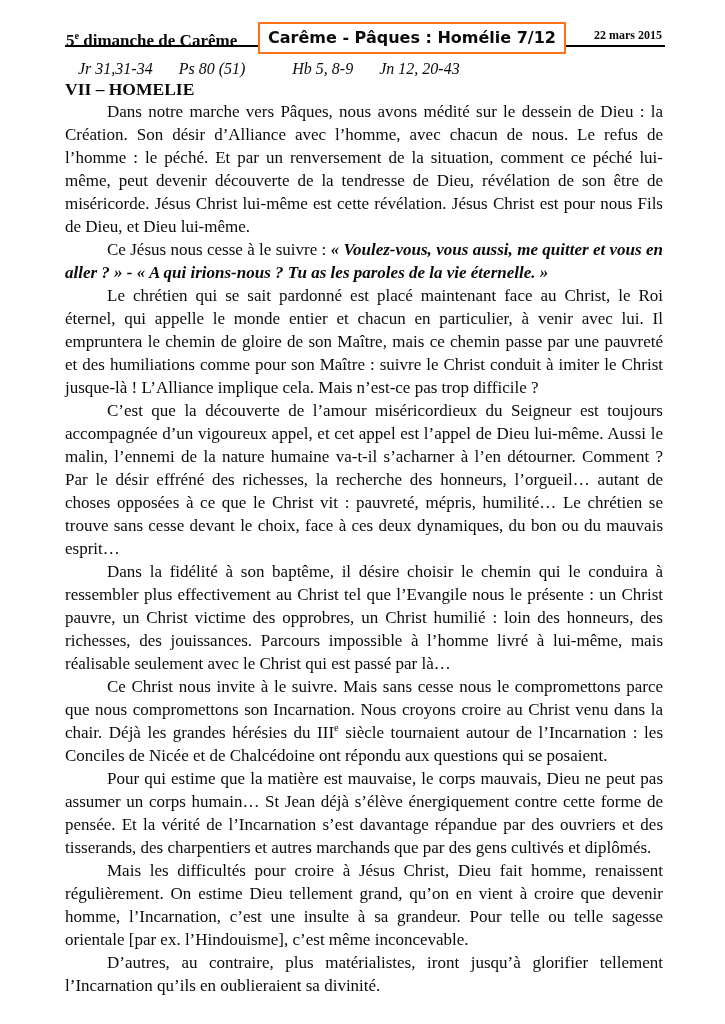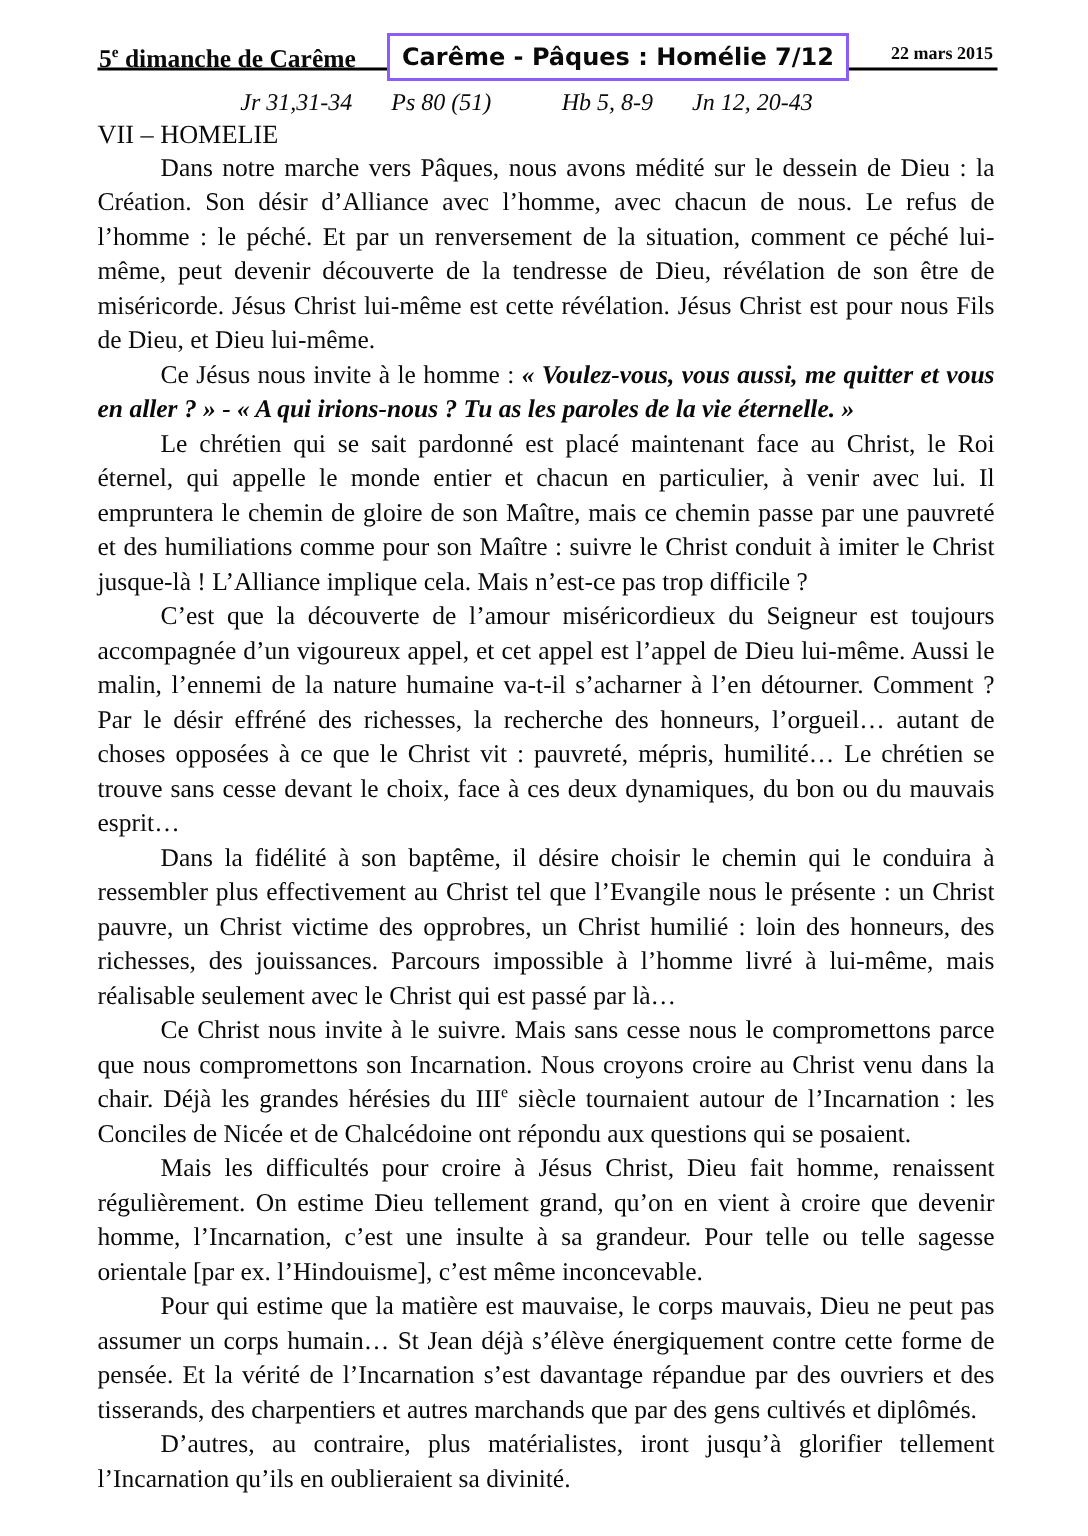--- a/index.html
+++ b/index.html
@@ -34,21 +34,21 @@
     white-space: nowrap;
     z-index: 1;
   }
   .hsup { vertical-align: super; font-size: 0.6em; }
   .header-box {
     position: absolute;
     left: 258px;
     top: 22px;
     z-index: 2;
     background: #fff;
-    border: 2px solid #8b5cf6;
+    border: 2px solid #f97316;
     padding: 4px 8px 5px;
     font-family: "DejaVu Sans", sans-serif;
     font-weight: bold;
     font-size: 16px;
     line-height: 19px;
     white-space: nowrap;
   }
   .header-date {
     position: absolute;
     right: 63px;
@@ -60,35 +60,35 @@
     z-index: 1;
   }
 
   
   .readings {
     position: absolute;
     left: 65px;
     top: 59px;
     width: 572px;
     display: flex;
-    justify-content: center;
+    justify-content: flex-start;
     font-style: italic;
     font-size: 16px;
     line-height: 20px;
     white-space: nowrap;
   }
   .readings span { margin: 0 13px; }
   .readings span:nth-child(3) { margin-left: 34px; }
 
   
   .section-title {
     position: absolute;
     left: 65px;
     top: 79px;
-    font-weight: normal;
+    font-weight: bold;
     font-size: 17.5px;
     line-height: 21px;
   }
 
   
   .homily-body {
     position: absolute;
     left: 65px;
     top: 100px;
     width: 598px;
@@ -124,23 +124,23 @@
     <span>Ps 80 (51)</span>
     <span>Hb 5, 8-9</span>
     <span>Jn 12, 20-43</span>
   </div>
 
   <div class="section-title">VII – HOMELIE</div>
 
   <div class="homily-body">
 
   <p class="para"><span>Dans notre marche vers Pâques, nous avons médité sur le dessein de Dieu : la Création. Son désir d’Alliance avec l’homme, avec chacun de nous. Le refus de l’homme : le péché. Et par un renversement de la situation, comment ce péché lui-même, peut devenir découverte de la tendresse de Dieu, révélation de son être de miséricorde. Jésus Christ lui-même est cette révélation. Jésus Christ est pour nous Fils de Dieu, et Dieu lui-même.</span></p>
-      <p class="para"><span>Ce Jésus nous invite à le homme : </span><span class="bi">« Voulez-vous, vous aussi, me quitter et vous en aller ? » - « A qui irions-nous ? Tu as les paroles de la vie éternelle. »</span></p>
+      <p class="para"><span>Ce Jésus nous cesse à le suivre : </span><span class="bi">« Voulez-vous, vous aussi, me quitter et vous en aller ? » - « A qui irions-nous ? Tu as les paroles de la vie éternelle. »</span></p>
       <p class="para"><span>Le chrétien qui se sait pardonné est placé maintenant face au Christ, le Roi éternel, qui appelle le monde entier et chacun en particulier, à venir </span><span class="b">avec</span><span> lui. Il empruntera le chemin de gloire de son Maître, mais ce chemin passe par une pauvreté et des humiliations comme pour son Maître : suivre le Christ conduit à imiter le Christ jusque-là ! L’Alliance implique cela. Mais n’est-ce pas trop difficile ?</span></p>
       <p class="para"><span>C’est que la découverte de l’amour miséricordieux du Seigneur est toujours accompagnée d’un vigoureux appel, et cet appel est l’appel de Dieu lui-même. Aussi le malin, l’ennemi de la nature humaine va-t-il s’acharner à l’en détourner. Comment ? Par le désir effréné des richesses, la recherche des honneurs, l’orgueil… autant de choses opposées à ce que le Christ vit : pauvreté, mépris, humilité… Le chrétien se trouve sans cesse devant le choix, face à ces deux dynamiques, du bon ou du mauvais esprit…</span></p>
       <p class="para"><span>Dans la fidélité à son baptême, il désire choisir le chemin qui le conduira à ressembler plus effectivement au Christ tel que l’Evangile nous le présente : un Christ pauvre, un Christ victime des opprobres, un Christ humilié : loin des honneurs, des richesses, des jouissances. Parcours impossible à l’homme livré à lui-même, mais réalisable seulement </span><span class="b">avec</span><span> le Christ qui est passé par là…</span></p>
       <p class="para"><span>Ce Christ nous invite à le suivre. Mais sans cesse nous le compromettons parce que nous compromettons son Incarnation. Nous croyons croire au Christ venu dans la chair. Déjà les grandes hérésies du III</span><span class="sup">e</span><span> siècle tournaient autour de l’Incarnation : les Conciles de Nicée et de Chalcédoine ont répondu aux questions qui se posaient.</span></p>
+      <p class="para"><span>Pour qui estime que la matière est mauvaise, le corps mauvais, Dieu ne peut pas assumer un corps humain… St Jean déjà s’élève énergiquement contre cette forme de pensée. Et la vérité de l’Incarnation s’est davantage répandue par des ouvriers et des tisserands, des charpentiers et autres marchands que par des gens cultivés et diplômés.</span></p>
       <p class="para"><span>Mais les difficultés pour croire à Jésus Christ, Dieu fait homme, renaissent régulièrement. On estime Dieu tellement grand, qu’on en vient à croire que devenir homme, l’Incarnation, c’est une insulte à sa grandeur. Pour telle ou telle sagesse orientale [par ex. l’Hindouisme], c’est même inconcevable.</span></p>
-      <p class="para"><span>Pour qui estime que la matière est mauvaise, le corps mauvais, Dieu ne peut pas assumer un corps humain… St Jean déjà s’élève énergiquement contre cette forme de pensée. Et la vérité de l’Incarnation s’est davantage répandue par des ouvriers et des tisserands, des charpentiers et autres marchands que par des gens cultivés et diplômés.</span></p>
       <p class="para"><span>D’autres, au contraire, plus matérialistes, iront jusqu’à glorifier tellement l’Incarnation qu’ils en oublieraient sa divinité.</span></p>
     </div>
 
 </div>
 
 </body></html>

